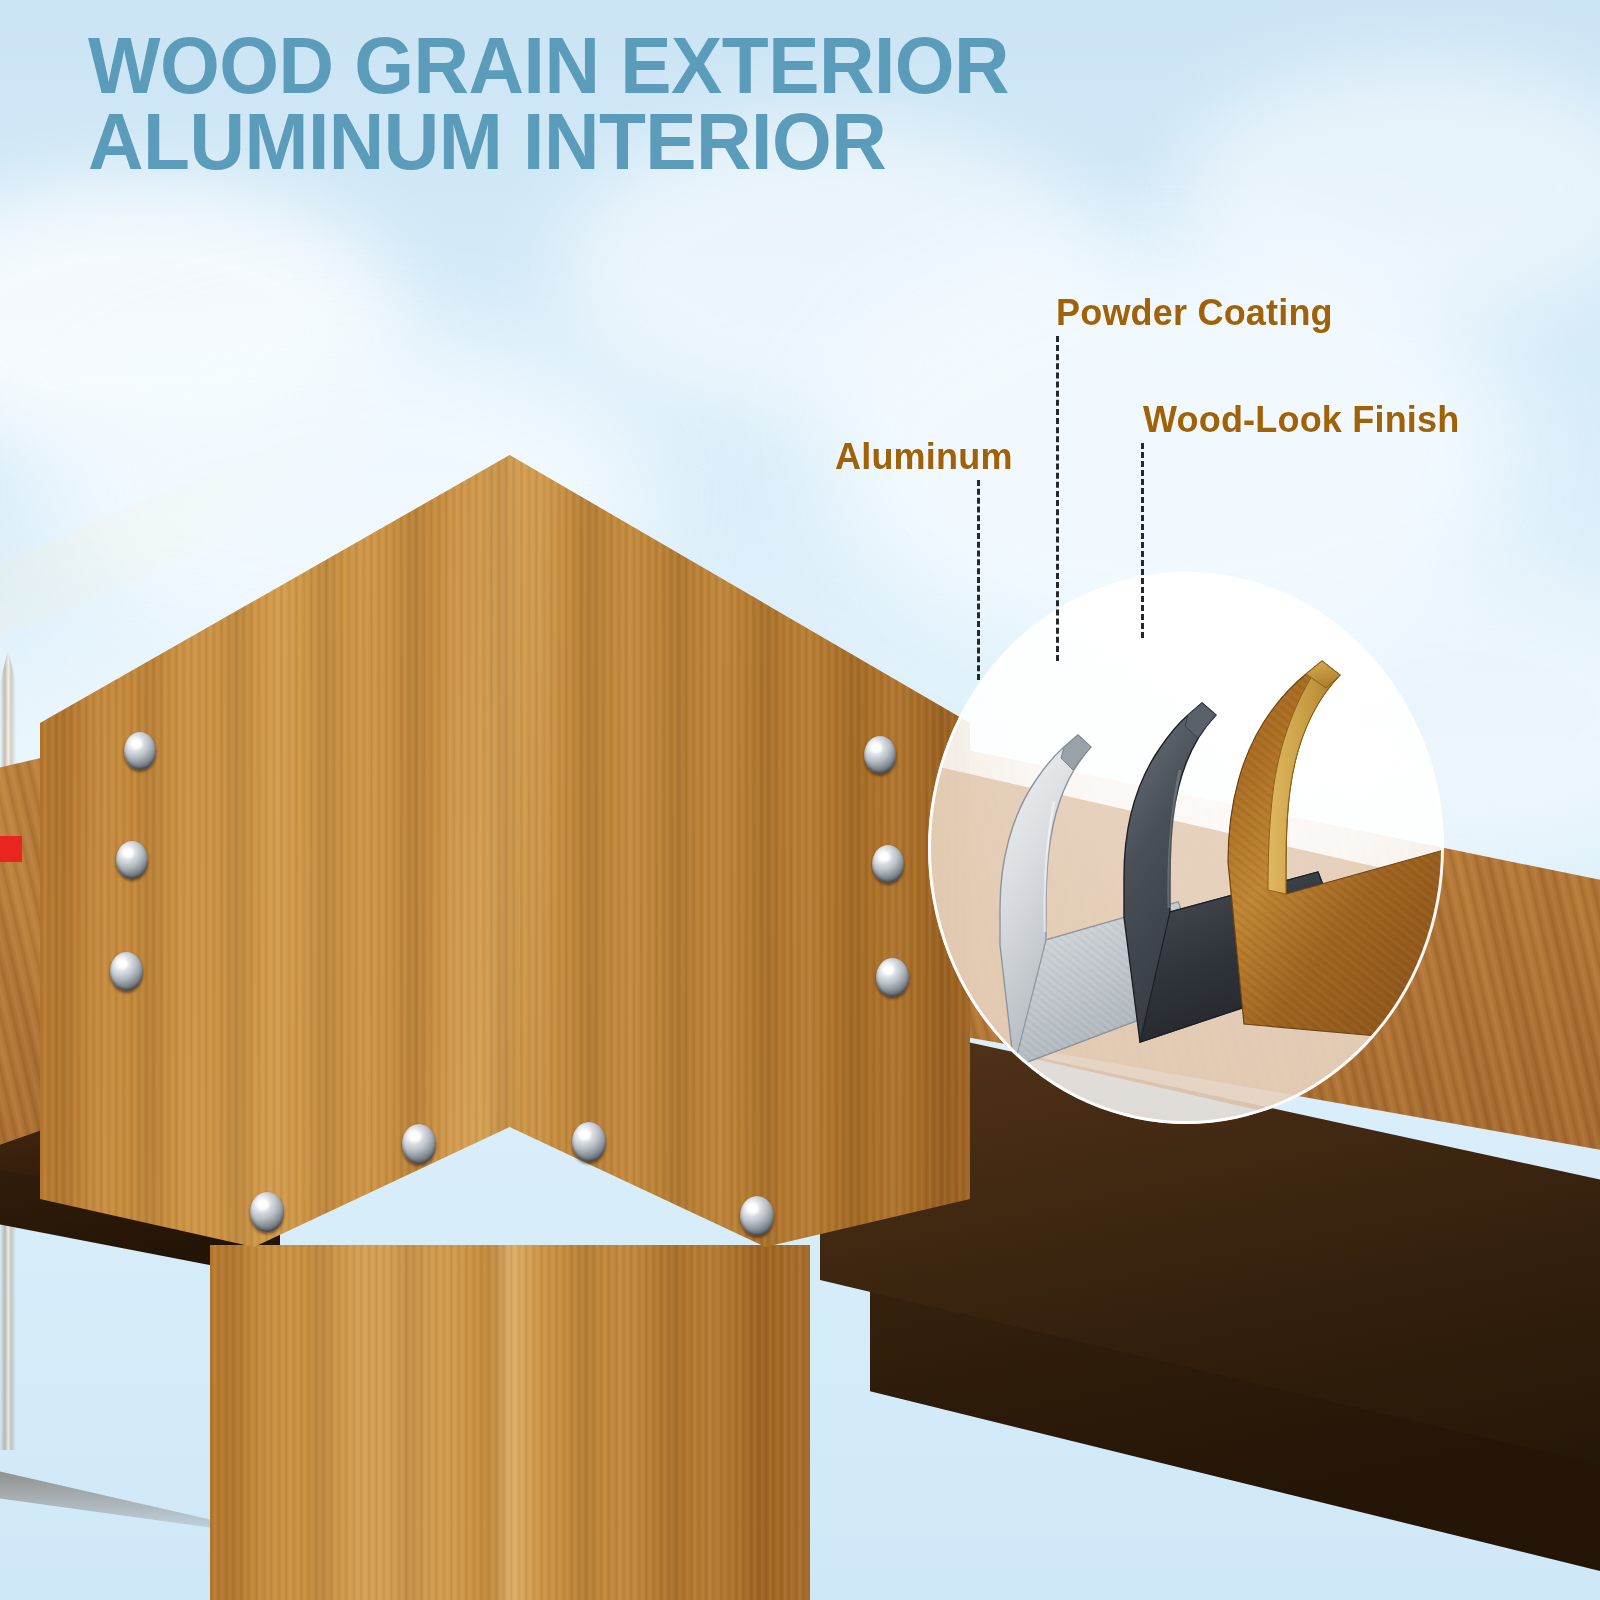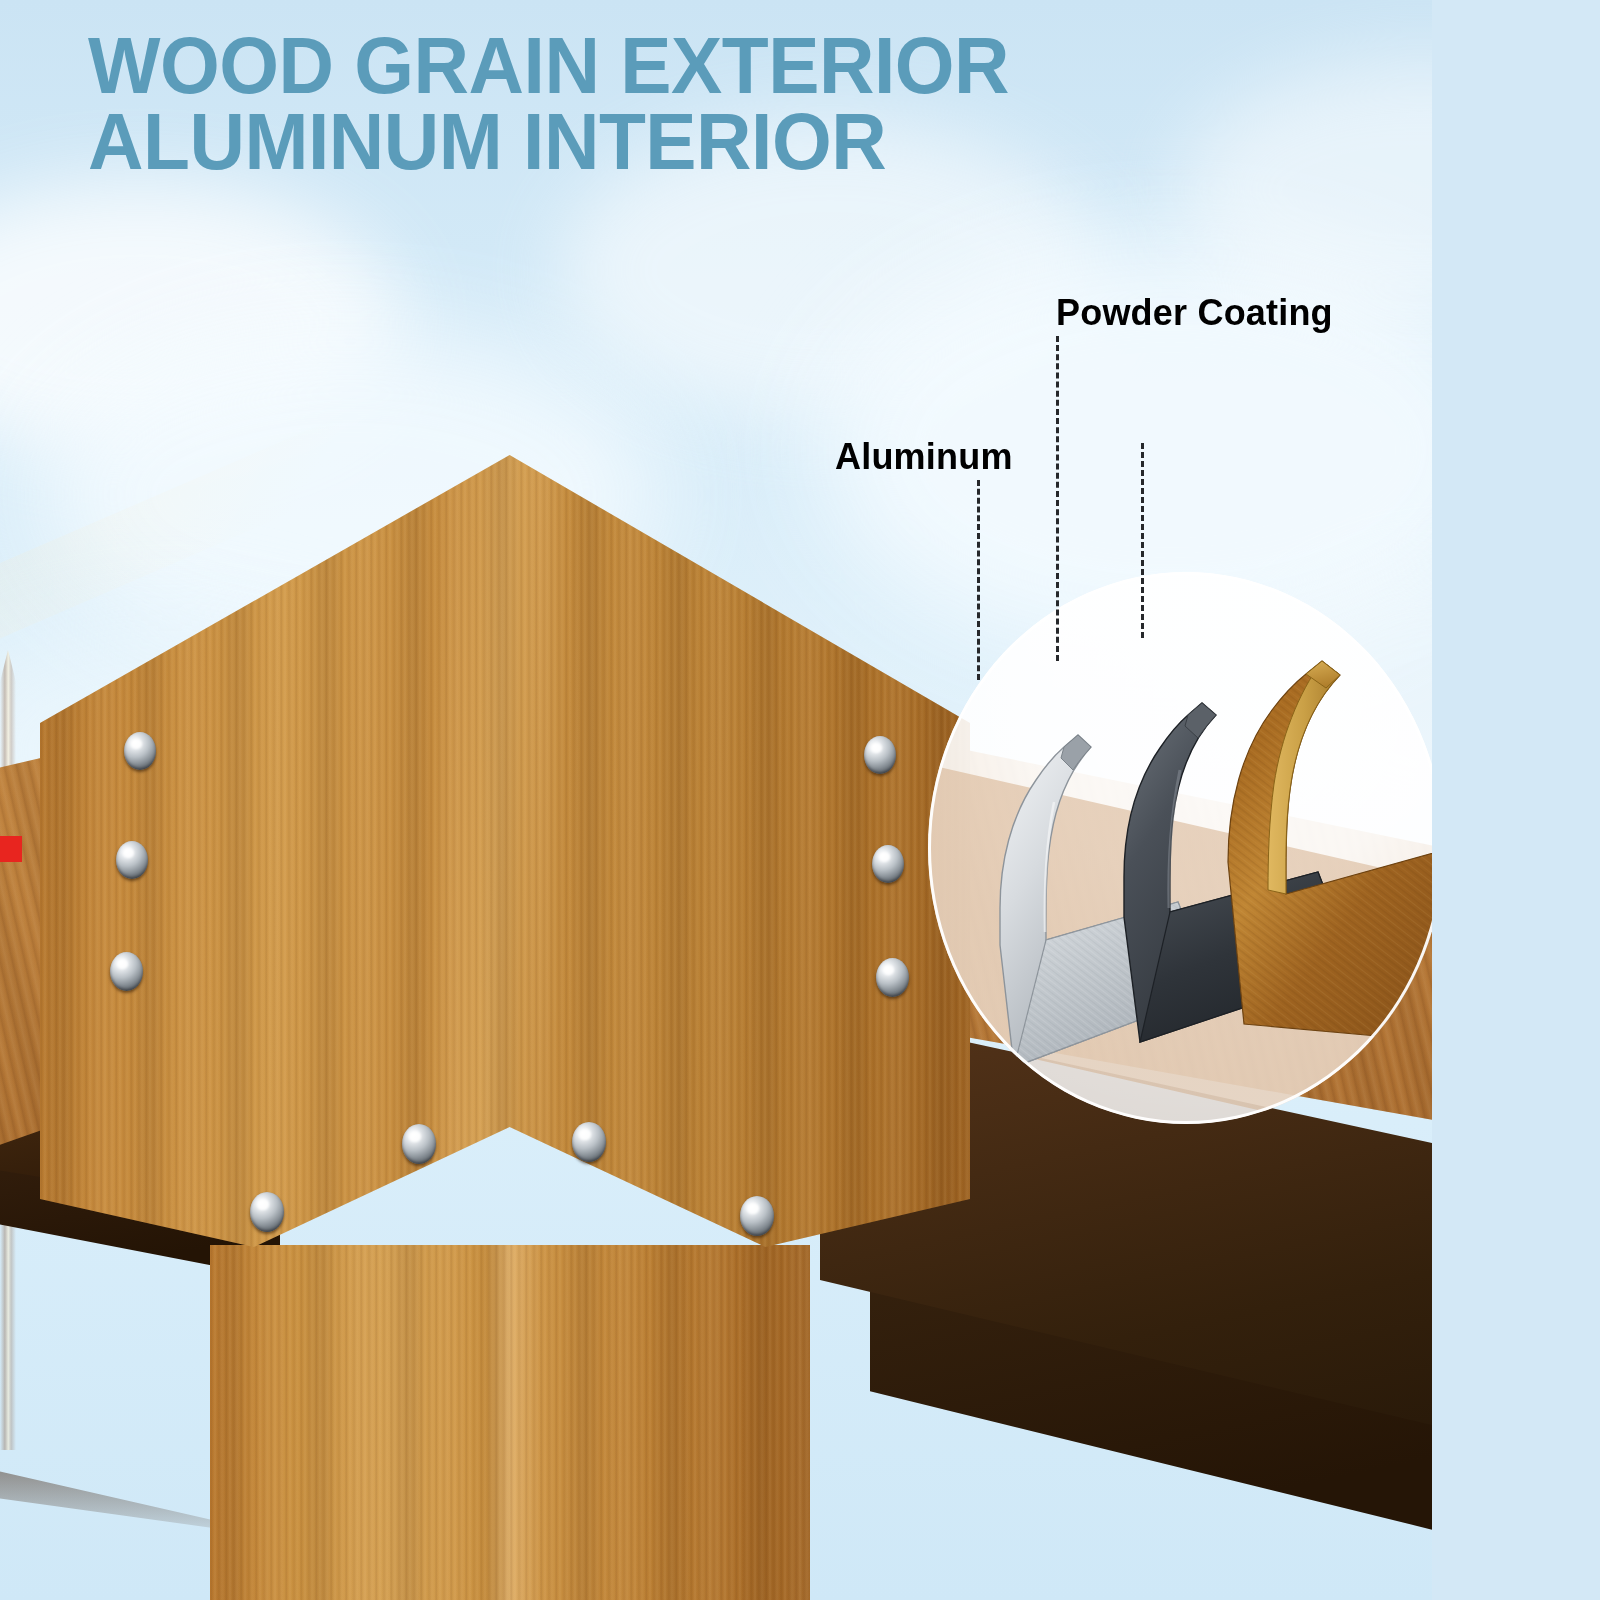--- a/index.html
+++ b/index.html
@@ -2,21 +2,21 @@
 <html><head>
 <meta charset="utf-8">
 <title>Wood Grain Exterior Aluminum Interior</title>
 <style>
   html,body{margin:0;padding:0;}
   body{
     width:1600px;height:1600px;overflow:hidden;
     font-family:"Liberation Sans","DejaVu Sans",sans-serif;
     background:#d3e8f6;
   }
-  #stage{position:relative;width:1432px;height:1600px;overflow:hidden;}
+  #stage{position:relative;width:1600px;height:1600px;overflow:hidden;}
 
   
   .sky{
     position:absolute;inset:0;
     background:
       linear-gradient(180deg,#cbe4f4 0%, #d5ebf8 22%, #e2f2fb 48%, #d9eefa 70%, #cfe8f7 100%);
   }
   .cloud{position:absolute;border-radius:50%;background:#ffffff;filter:blur(38px);}
   .cloud2{position:absolute;border-radius:50%;background:#f4fbff;filter:blur(50px);}
 
@@ -30,21 +30,21 @@
     line-height:76px;
     letter-spacing:-0.5px;
     transform:scaleX(0.96);
     transform-origin:left center;
     white-space:nowrap;
   }
 
   
   .callout{
     position:absolute;z-index:45;
-    color:#000000;
+    color:#a16207;
     font-weight:bold;
     font-size:36px;
     line-height:40px;
     white-space:nowrap;
     letter-spacing:0.2px;
   }
   #lbl-aluminum{left:796px;top:437px;margin-left:39px;}
   #lbl-powder{left:1056px;top:293px;}
   #lbl-wood{left:1143px;top:400px;}
 
@@ -401,14 +401,15 @@
     </svg>
   </div>
   <div id="inset-ring"></div>
 
   <div class="leader" id="leader-aluminum"></div>
   <div class="leader" id="leader-powder"></div>
   <div class="leader" id="leader-wood"></div>
 
   <div class="callout" id="lbl-aluminum">Aluminum</div>
   <div class="callout" id="lbl-powder">Powder Coating</div>
+  <div class="callout" id="lbl-wood">Wood-Look Finish</div>
 
 </div>
 
 </body></html>

